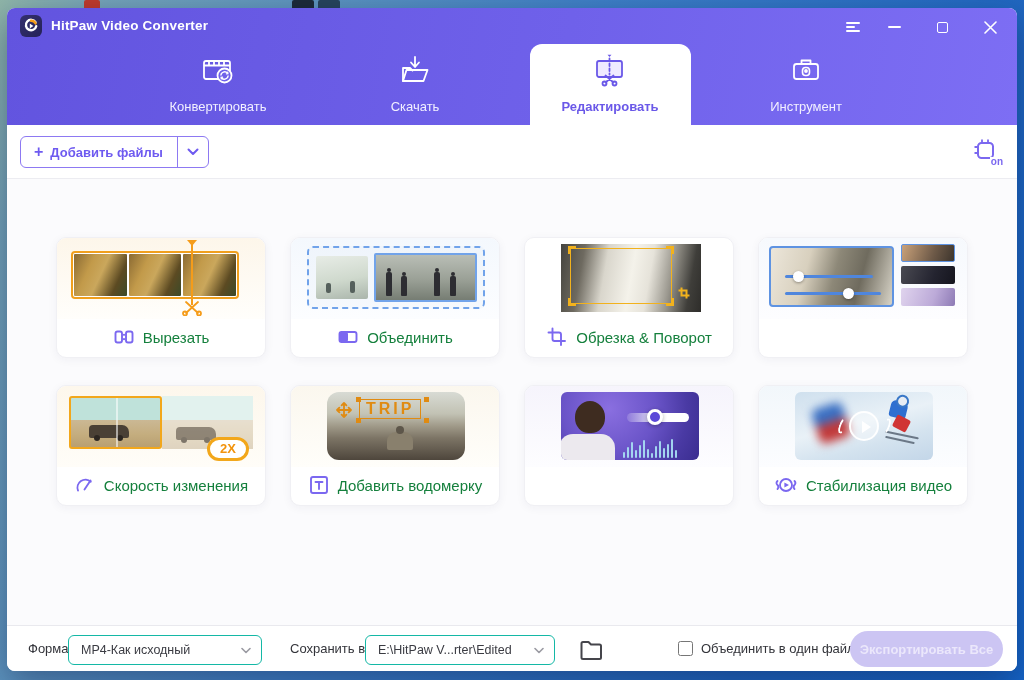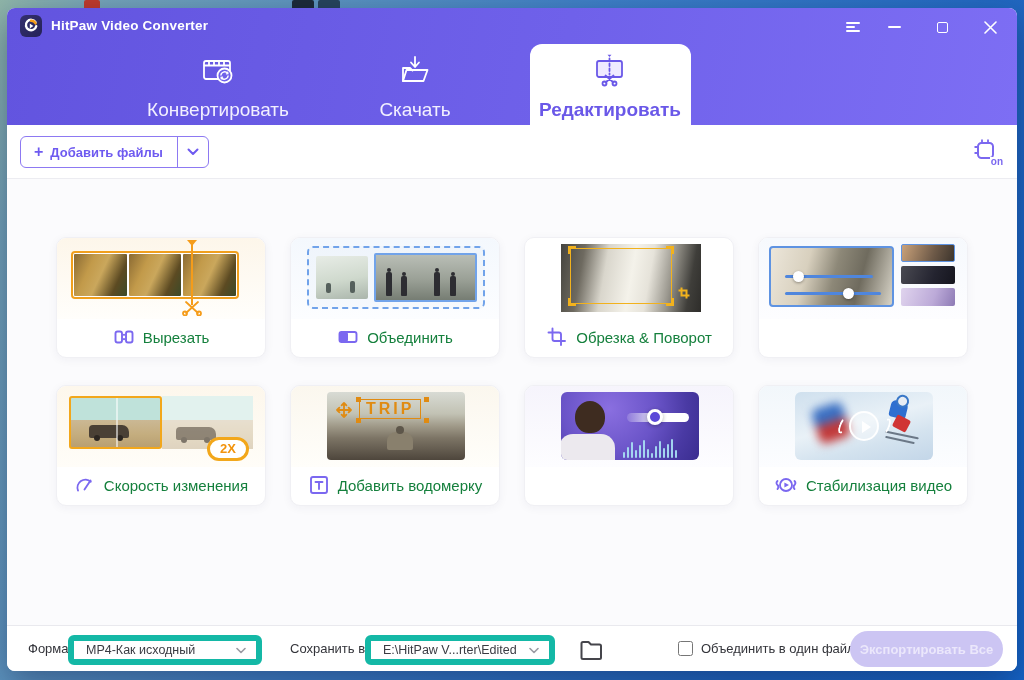--- a/index.html
+++ b/index.html
@@ -20,21 +20,21 @@
   .app-title { position:absolute; left:44px; top:10px; color:#fff; font-size:13.5px; font-weight:700; letter-spacing:.2px; }
   .winbtn { position:absolute; top:8px; width:30px; height:22px; display:flex; align-items:center; justify-content:center; cursor:default; }
   .menu-lines span { display:block; background:#fff; height:1.6px; margin:2.4px 0; border-radius:1px; }
   .menu-lines span:nth-child(1){ width:14px; } .menu-lines span:nth-child(2){ width:9px; margin-right:5px; } .menu-lines span:nth-child(3){ width:14px; }
   .min-glyph { width:13px; height:1.7px; background:#fff; border-radius:1px; }
   .max-glyph { width:11px; height:11px; border:1.6px solid #fff; border-radius:2px; }
 
   
   .tab { position:absolute; top:44px; width:160px; text-align:center; cursor:pointer; }
   .tab-icon { display:inline-block; }
-  .tab-label { display:block; margin-top:5px; font-size:19px; color:#f2f0ff; }
+  .tab-label { display:block; margin-top:5px; font-size:13px; color:#f2f0ff; }
   .active-panel { position:absolute; left:523px; top:36px; width:161px; height:81px; background:#fff; border-radius:12px 12px 0 0; }
   .tab.active .tab-label { color:#6a58e8; font-weight:600; }
 
   
   .toolbar { position:absolute; left:0; top:117px; width:100%; height:53px; background:#fff; }
   .split-btn { position:absolute; left:13px; top:11px; height:32px; display:flex; border:1px solid #8d79f2; border-radius:6px; overflow:hidden; background:#fff; }
   .split-main { display:flex; align-items:center; gap:7px; padding:0 14px 0 13px; color:#6e5af0; font-size:13px; font-weight:600; cursor:pointer; }
   .plus-glyph { font-size:16px; font-weight:700; line-height:1; }
   .split-arrow { width:31px; display:flex; align-items:center; justify-content:center; border-left:1px solid #8d79f2; cursor:pointer; }
   .hw-accel { position:absolute; left:963px; top:10px; width:34px; height:34px; cursor:pointer; }
@@ -95,21 +95,21 @@
   .sp1:after { content:""; position:absolute; left:50%; top:0; width:2px; height:100%; background:rgba(255,255,255,.55); }
   .sp2 { left:105px; width:91px; opacity:1; }
   .sp2:before { content:""; position:absolute; inset:0; background:rgba(255,255,255,.55); }
   .jeep { position:absolute; left:18px; bottom:9px; width:40px; height:13px; background:#4a4035; border-radius:4px 7px 2px 2px; }
   .jeep:before { content:""; position:absolute; left:5px; bottom:-3px; width:6px; height:6px; border-radius:50%; background:#2c2621; }
   .jeep:after { content:""; position:absolute; right:6px; bottom:-3px; width:6px; height:6px; border-radius:50%; background:#2c2621; }
   .badge2x { position:absolute; right:16px; bottom:6px; padding:1px 10px 2px; background:#fff; border:3px solid #f2a71b; border-radius:14px; color:#f2930c; font-weight:800; font-size:13px; }
 
   
   .t6 { background:linear-gradient(180deg,#fbf7ee,#fffefa); }
-  .photo6 { position:absolute; left:36px; top:6px; width:138px; height:68px; border-radius:4px; overflow:hidden;
+  .photo6 { position:absolute; left:36px; top:6px; width:138px; height:68px; border-radius:12px; overflow:hidden;
     background:linear-gradient(180deg,#d8dbd4 0%,#c2c2b4 32%,#a09a89 50%,#7c7465 68%,#4e463c 100%); }
   .sitter { position:absolute; left:60px; bottom:10px; width:26px; height:18px; background:#89806d; border-radius:9px 9px 2px 2px; }
   .sitter:before { content:""; position:absolute; left:9px; top:-6px; width:8px; height:8px; border-radius:50%; background:#5d564a; }
   .wmbox { position:absolute; left:32px; top:7px; padding:0 6px; border:1.5px solid #e08b12; color:#e08b12; font-weight:800; font-size:16px; letter-spacing:3px; background:rgba(255,255,255,.04); }
   .wmh { position:absolute; width:5px; height:5px; background:#e08b12; }
   .movecross { position:absolute; left:8px; top:9px; }
 
   
   .t7 { background:linear-gradient(180deg,#f6f4fc,#fdfdff); }
   .photo7 { position:absolute; left:36px; top:6px; width:138px; height:68px; border-radius:6px; overflow:hidden;
@@ -136,21 +136,21 @@
   .jk:before { content:""; position:absolute; left:4px; top:-7px; width:9px; height:9px; border-radius:50%; background:#e8edf4; border:2px solid #3a78c8; }
   .pt { position:absolute; right:24px; top:25px; width:15px; height:13px; background:#d03434; transform:rotate(28deg); border-radius:2px; }
   .ski { position:absolute; height:2px; background:#6b7887; transform:rotate(12deg); border-radius:1px; }
   .play8 { position:absolute; left:54px; top:19px; width:30px; height:30px; border-radius:50%; background:rgba(255,255,255,.38); border:2px solid rgba(255,255,255,.95); }
   .play8:before { content:""; position:absolute; left:11px; top:8px; border:6px solid transparent; border-left:9px solid #fff; }
   .sq { position:absolute; width:7px; height:16px; border:2px solid #fff; border-radius:50%; border-right-color:transparent; border-top-color:transparent; }
 
   
   .footer { position:absolute; left:0; top:617px; width:100%; height:46px; background:#fff; border-top:1px solid #e9e9ee; }
   .flabel { position:absolute; font-size:13px; color:#33343a; top:15px; }
-  .fselect { position:absolute; top:9px; height:30px; border:6px solid #14b8a6; border-radius:6px; background:#fff;
+  .fselect { position:absolute; top:9px; height:30px; border:1px solid #14b8a6; border-radius:6px; background:#fff;
     display:flex; align-items:center; justify-content:space-between; padding:0 10px 0 12px; cursor:pointer; }
   .fselect .val { font-size:12.5px; color:#3a3b42; white-space:nowrap; overflow:hidden; }
   .folder-btn { position:absolute; left:569px; top:10px; width:30px; height:28px; display:flex; align-items:center; justify-content:center; cursor:pointer; }
   .merge-check { position:absolute; left:671px; top:15px; width:15px; height:15px; cursor:pointer; accent-color:#6e5af0; }
   .export-btn { position:absolute; left:843px; top:5px; width:153px; height:36px; border:none; border-radius:18px;
     background:#ccc5f3; color:#ebe7fb; font-size:13px; font-weight:700; font-family:"Liberation Sans",sans-serif; white-space:nowrap; cursor:default; }
 </style>
 </head>
 <body>
 
@@ -224,20 +224,31 @@
           <path d="M18.5 6.5 v16" stroke-dasharray="2.6 2.4"></path>
           <path d="M18.5 5 l-2 -2.2 h4 z" fill="#6a58e8" stroke="none"></path>
           <path d="M14.5 30.5 l8 -7 M22.5 30.5 l-8 -7"></path>
           <circle cx="13.5" cy="31.5" r="2"></circle>
             <circle cx="23.5" cy="31.5" r="2"></circle>
         </svg>
       </span>
       <span class="tab-label">Редактировать</span>
     </div>
 
+    <div class="tab" style="left:719px;">
+      <span class="tab-icon">
+        <svg width="38" height="38" viewBox="0 0 38 38" fill="none" stroke="#fff" stroke-width="1.8" stroke-linejoin="round">
+          <rect x="7" y="12" width="24" height="15" rx="2.5"></rect>
+          <path d="M14.5 12 v-3.5 h9 v3.5"></path>
+          <rect x="15.5" y="15.5" width="7" height="8" rx="3" stroke-width="1.6"></rect>
+          <circle cx="19" cy="19" r="1" fill="#fff"></circle>
+        </svg>
+      </span>
+      <span class="tab-label">Инструмент</span>
+    </div>
   </div>
 
   <div class="toolbar">
     <div class="split-btn">
       <div class="split-main">
         <span class="plus-glyph">+</span>
         <span>Добавить файлы</span>
       </div>
       <div class="split-arrow">
         <svg width="12" height="8" viewBox="0 0 12 8" fill="none">

